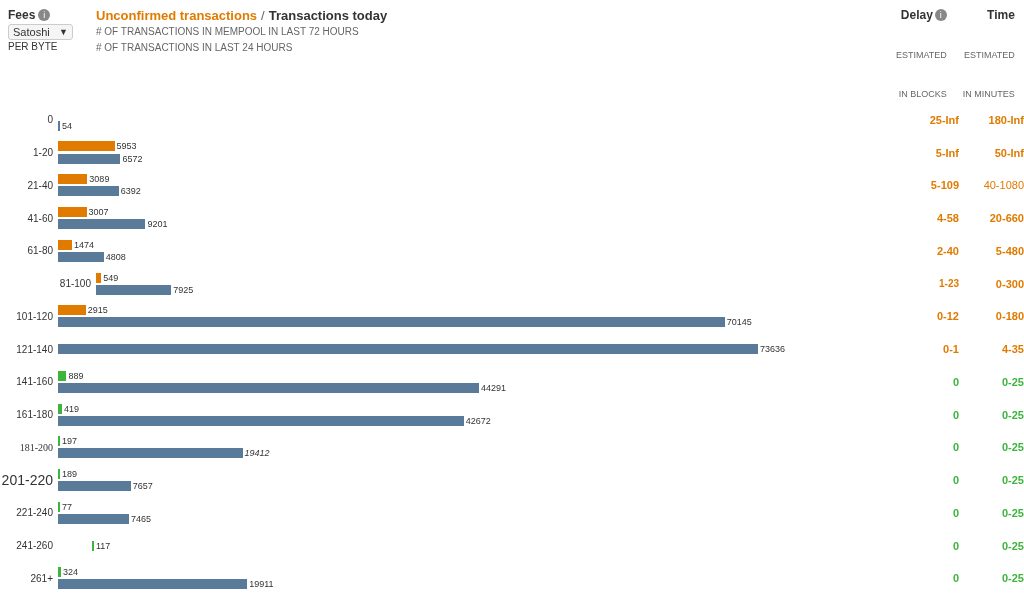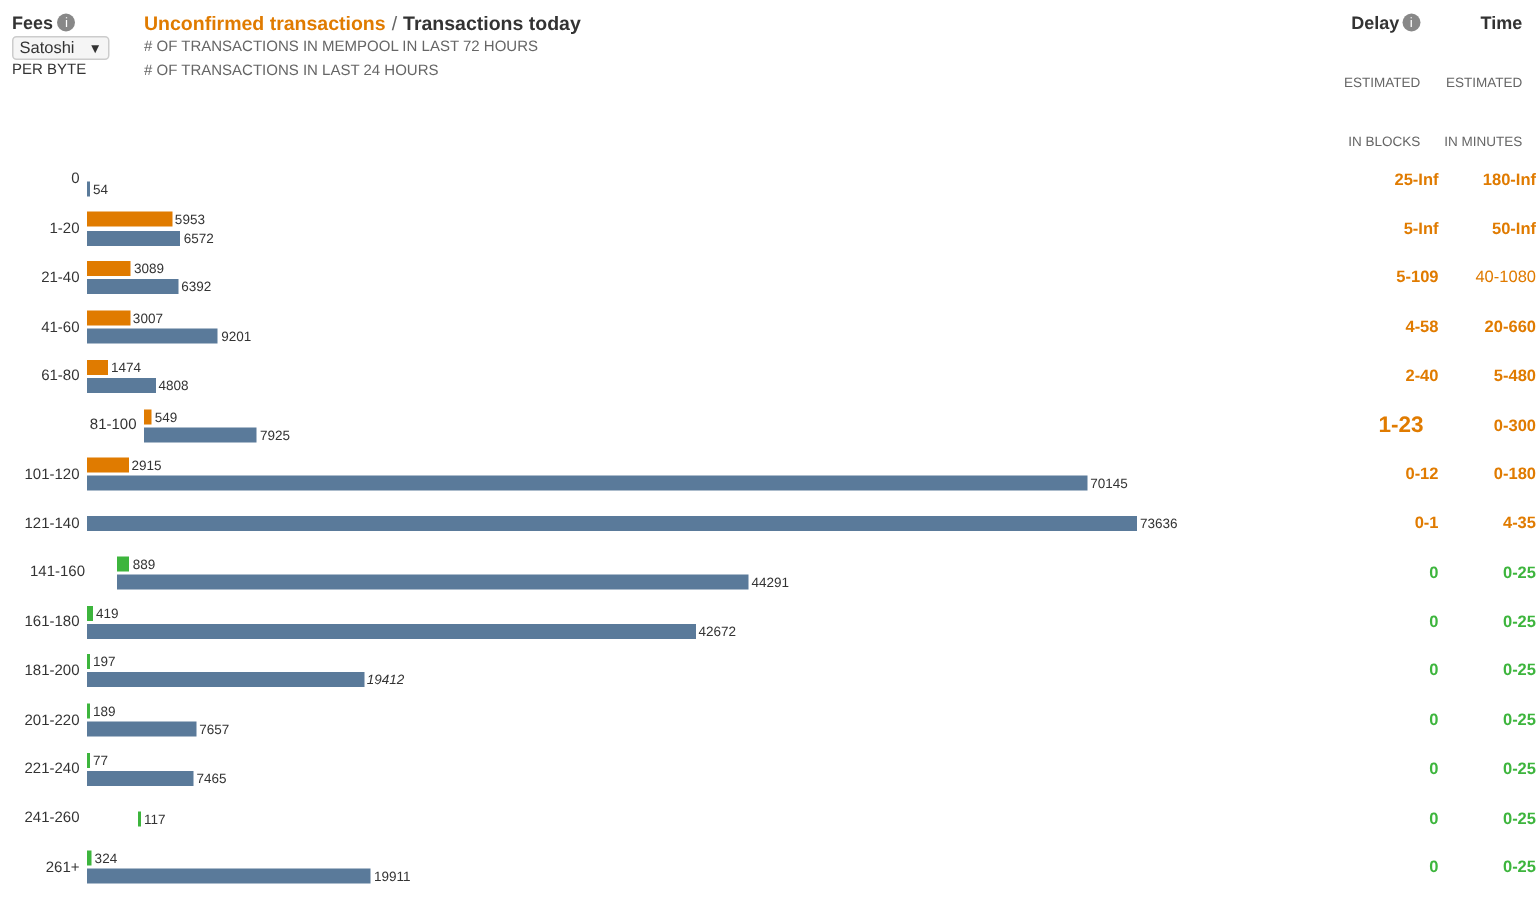--- a/index.html
+++ b/index.html
@@ -261,21 +261,21 @@
               <span style="position: absolute; left: 100%; margin-left: 2px; font-size: 9px; color: rgb(51, 51, 51); white-space: nowrap; top: 0px;">549</span>
             </div>
           </div>
           <div style="display: flex; align-items: center; height: 11px;">
             <div style="height: 10px; width: 75.3368px; background: rgb(90, 122, 154); position: relative;">
               <span style="position: absolute; left: 100%; margin-left: 2px; font-size: 9px; color: rgb(51, 51, 51); white-space: nowrap; top: 0px;">7925</span>
             </div>
           </div>
         </div>
         <div style="min-width: 140px; display: flex; align-items: center; justify-content: flex-end; gap: 10px;">
-          <span style="font-size: 15px; text-align: center; min-width: 50px; color: rgb(224, 123, 0); font-weight: bold;">1-23</span>
+          <span style="font-size: 10px; text-align: right; min-width: 50px; color: rgb(224, 123, 0); font-weight: bold;">1-23</span>
           <span style="font-size: 11px; text-align: right; min-width: 55px; color: rgb(224, 123, 0); font-weight: bold;">0-300</span>
         </div>
       </div>
       <div style="display: flex; align-items: center; height: 26px;">
         <div style="min-width: 58px; text-align: right; font-size: 10px; color: rgb(51, 51, 51); padding-right: 5px;">101-120</div>
         <div style="flex: 1 1 0%; display: flex; flex-direction: column; gap: 1px; justify-content: center; padding-right: 6px;">
           <div style="display: flex; align-items: center; height: 11px;">
             <div style="height: 10px; width: 27.7106px; background: rgb(224, 123, 0); position: relative;">
               <span style="position: absolute; left: 100%; margin-left: 2px; font-size: 9px; color: rgb(51, 51, 51); white-space: nowrap; top: 0px;">2915</span>
             </div>
@@ -299,21 +299,21 @@
               <span style="position: absolute; left: 100%; margin-left: 2px; font-size: 9px; color: rgb(51, 51, 51); white-space: nowrap; top: 0px;">73636</span>
             </div>
           </div>
         </div>
         <div style="min-width: 140px; display: flex; align-items: center; justify-content: flex-end; gap: 10px;">
           <span style="font-size: 11px; text-align: right; min-width: 50px; color: rgb(224, 123, 0); font-weight: bold;">0-1</span>
           <span style="font-size: 11px; text-align: right; min-width: 55px; color: rgb(224, 123, 0); font-weight: bold;">4-35</span>
         </div>
       </div>
       <div style="display: flex; align-items: center; height: 26px;">
-        <div style="min-width: 58px; text-align: left; font-size: 10px; color: rgb(51, 51, 51); padding-right: 5px; margin-left: 20px;">141-160</div>
+        <div style="min-width: 58px; text-align: right; font-size: 10px; color: rgb(51, 51, 51); padding-right: 5px;">141-160</div>
         <div style="flex: 1 1 0%; display: flex; flex-direction: column; gap: 1px; justify-content: center; padding-right: 6px;">
           <div style="display: flex; align-items: center; height: 11px;">
             <div style="height: 10px; width: 8.45103px; background: rgb(61, 181, 61); position: relative;">
               <span style="position: absolute; left: 100%; margin-left: 2px; font-size: 9px; color: rgb(51, 51, 51); white-space: nowrap; top: 0px;">889</span>
             </div>
           </div>
           <div style="display: flex; align-items: center; height: 11px;">
             <div style="height: 10px; width: 421.04px; background: rgb(90, 122, 154); position: relative;">
               <span style="position: absolute; left: 100%; margin-left: 2px; font-size: 9px; color: rgb(51, 51, 51); white-space: nowrap; top: 0px;">44291</span>
             </div>
@@ -337,40 +337,40 @@
               <span style="position: absolute; left: 100%; margin-left: 2px; font-size: 9px; color: rgb(51, 51, 51); white-space: nowrap; top: 0px;">42672</span>
             </div>
           </div>
         </div>
         <div style="min-width: 140px; display: flex; align-items: center; justify-content: flex-end; gap: 10px;">
           <span style="font-size: 11px; text-align: right; min-width: 50px; color: rgb(61, 181, 61); font-weight: bold;">0</span>
           <span style="font-size: 11px; text-align: right; min-width: 55px; color: rgb(61, 181, 61); font-weight: bold;">0-25</span>
         </div>
       </div>
       <div style="display: flex; align-items: center; height: 26px;">
-        <div style="min-width: 58px; text-align: right; font-size: 10px; color: rgb(51, 51, 51); padding-right: 5px;">181-200</div>
+        <div style="min-width: 58px; text-align: right; font-size: 10px; color: rgb(51, 51, 51); padding-right: 5px; font-family: Liberation Serif, serif;">181-200</div>
         <div style="flex: 1 1 0%; display: flex; flex-direction: column; gap: 1px; justify-content: center; padding-right: 6px;">
           <div style="display: flex; align-items: center; height: 11px;">
             <div style="height: 10px; width: 2px; background: rgb(61, 181, 61); position: relative;">
               <span style="position: absolute; left: 100%; margin-left: 2px; font-size: 9px; color: rgb(51, 51, 51); white-space: nowrap; top: 0px;">197</span>
             </div>
           </div>
           <div style="display: flex; align-items: center; height: 11px;">
             <div style="height: 10px; width: 184.535px; background: rgb(90, 122, 154); position: relative;">
               <span style="position: absolute; left: 100%; margin-left: 2px; font-size: 9px; color: rgb(51, 51, 51); white-space: nowrap; top: 0px; font-style: italic;">19412</span>
             </div>
           </div>
         </div>
         <div style="min-width: 140px; display: flex; align-items: center; justify-content: flex-end; gap: 10px;">
           <span style="font-size: 11px; text-align: right; min-width: 50px; color: rgb(61, 181, 61); font-weight: bold;">0</span>
           <span style="font-size: 11px; text-align: right; min-width: 55px; color: rgb(61, 181, 61); font-weight: bold;">0-25</span>
         </div>
       </div>
       <div style="display: flex; align-items: center; height: 26px;">
-        <div style="min-width: 58px; text-align: right; font-size: 10px; color: rgb(51, 51, 51); padding-right: 5px;">201-220</div>
+        <div style="min-width: 58px; text-align: right; font-size: 14px; color: rgb(51, 51, 51); padding-right: 5px;">201-220</div>
         <div style="flex: 1 1 0%; display: flex; flex-direction: column; gap: 1px; justify-content: center; padding-right: 6px;">
           <div style="display: flex; align-items: center; height: 11px;">
             <div style="height: 10px; width: 2px; background: rgb(61, 181, 61); position: relative;">
               <span style="position: absolute; left: 100%; margin-left: 2px; font-size: 9px; color: rgb(51, 51, 51); white-space: nowrap; top: 0px;">189</span>
             </div>
           </div>
           <div style="display: flex; align-items: center; height: 11px;">
             <div style="height: 10px; width: 72.7891px; background: rgb(90, 122, 154); position: relative;">
               <span style="position: absolute; left: 100%; margin-left: 2px; font-size: 9px; color: rgb(51, 51, 51); white-space: nowrap; top: 0px;">7657</span>
             </div>

